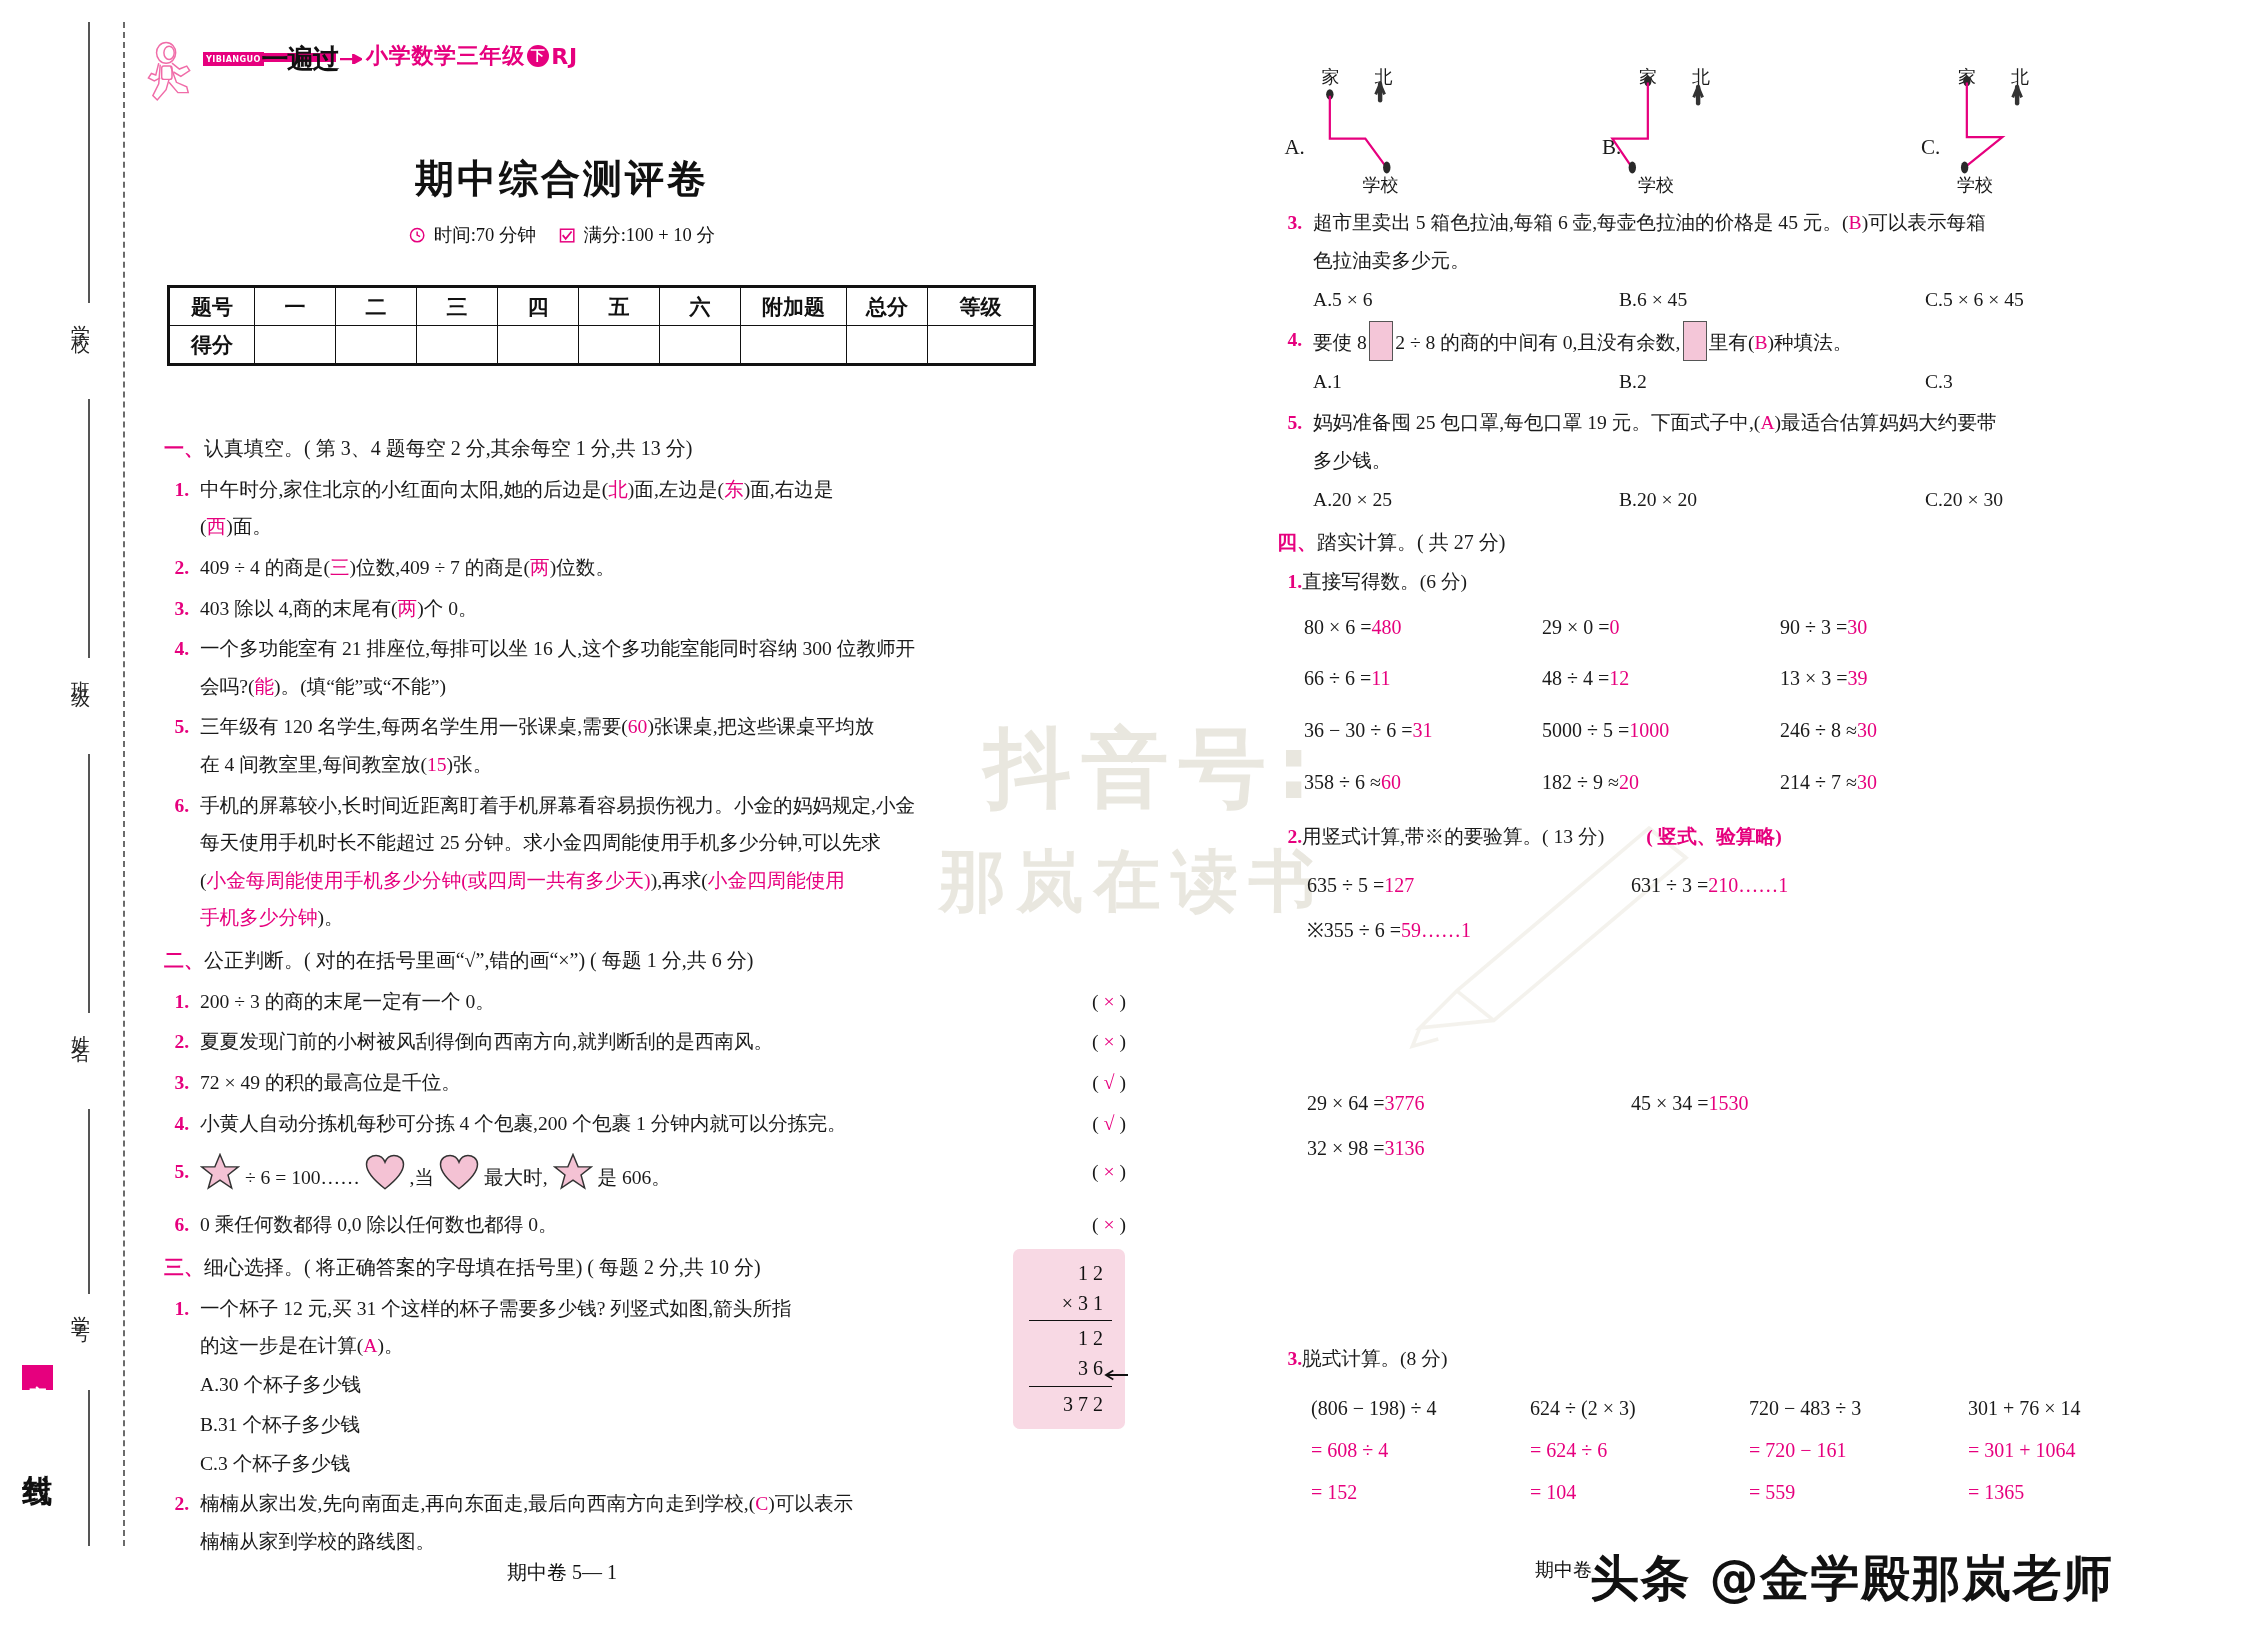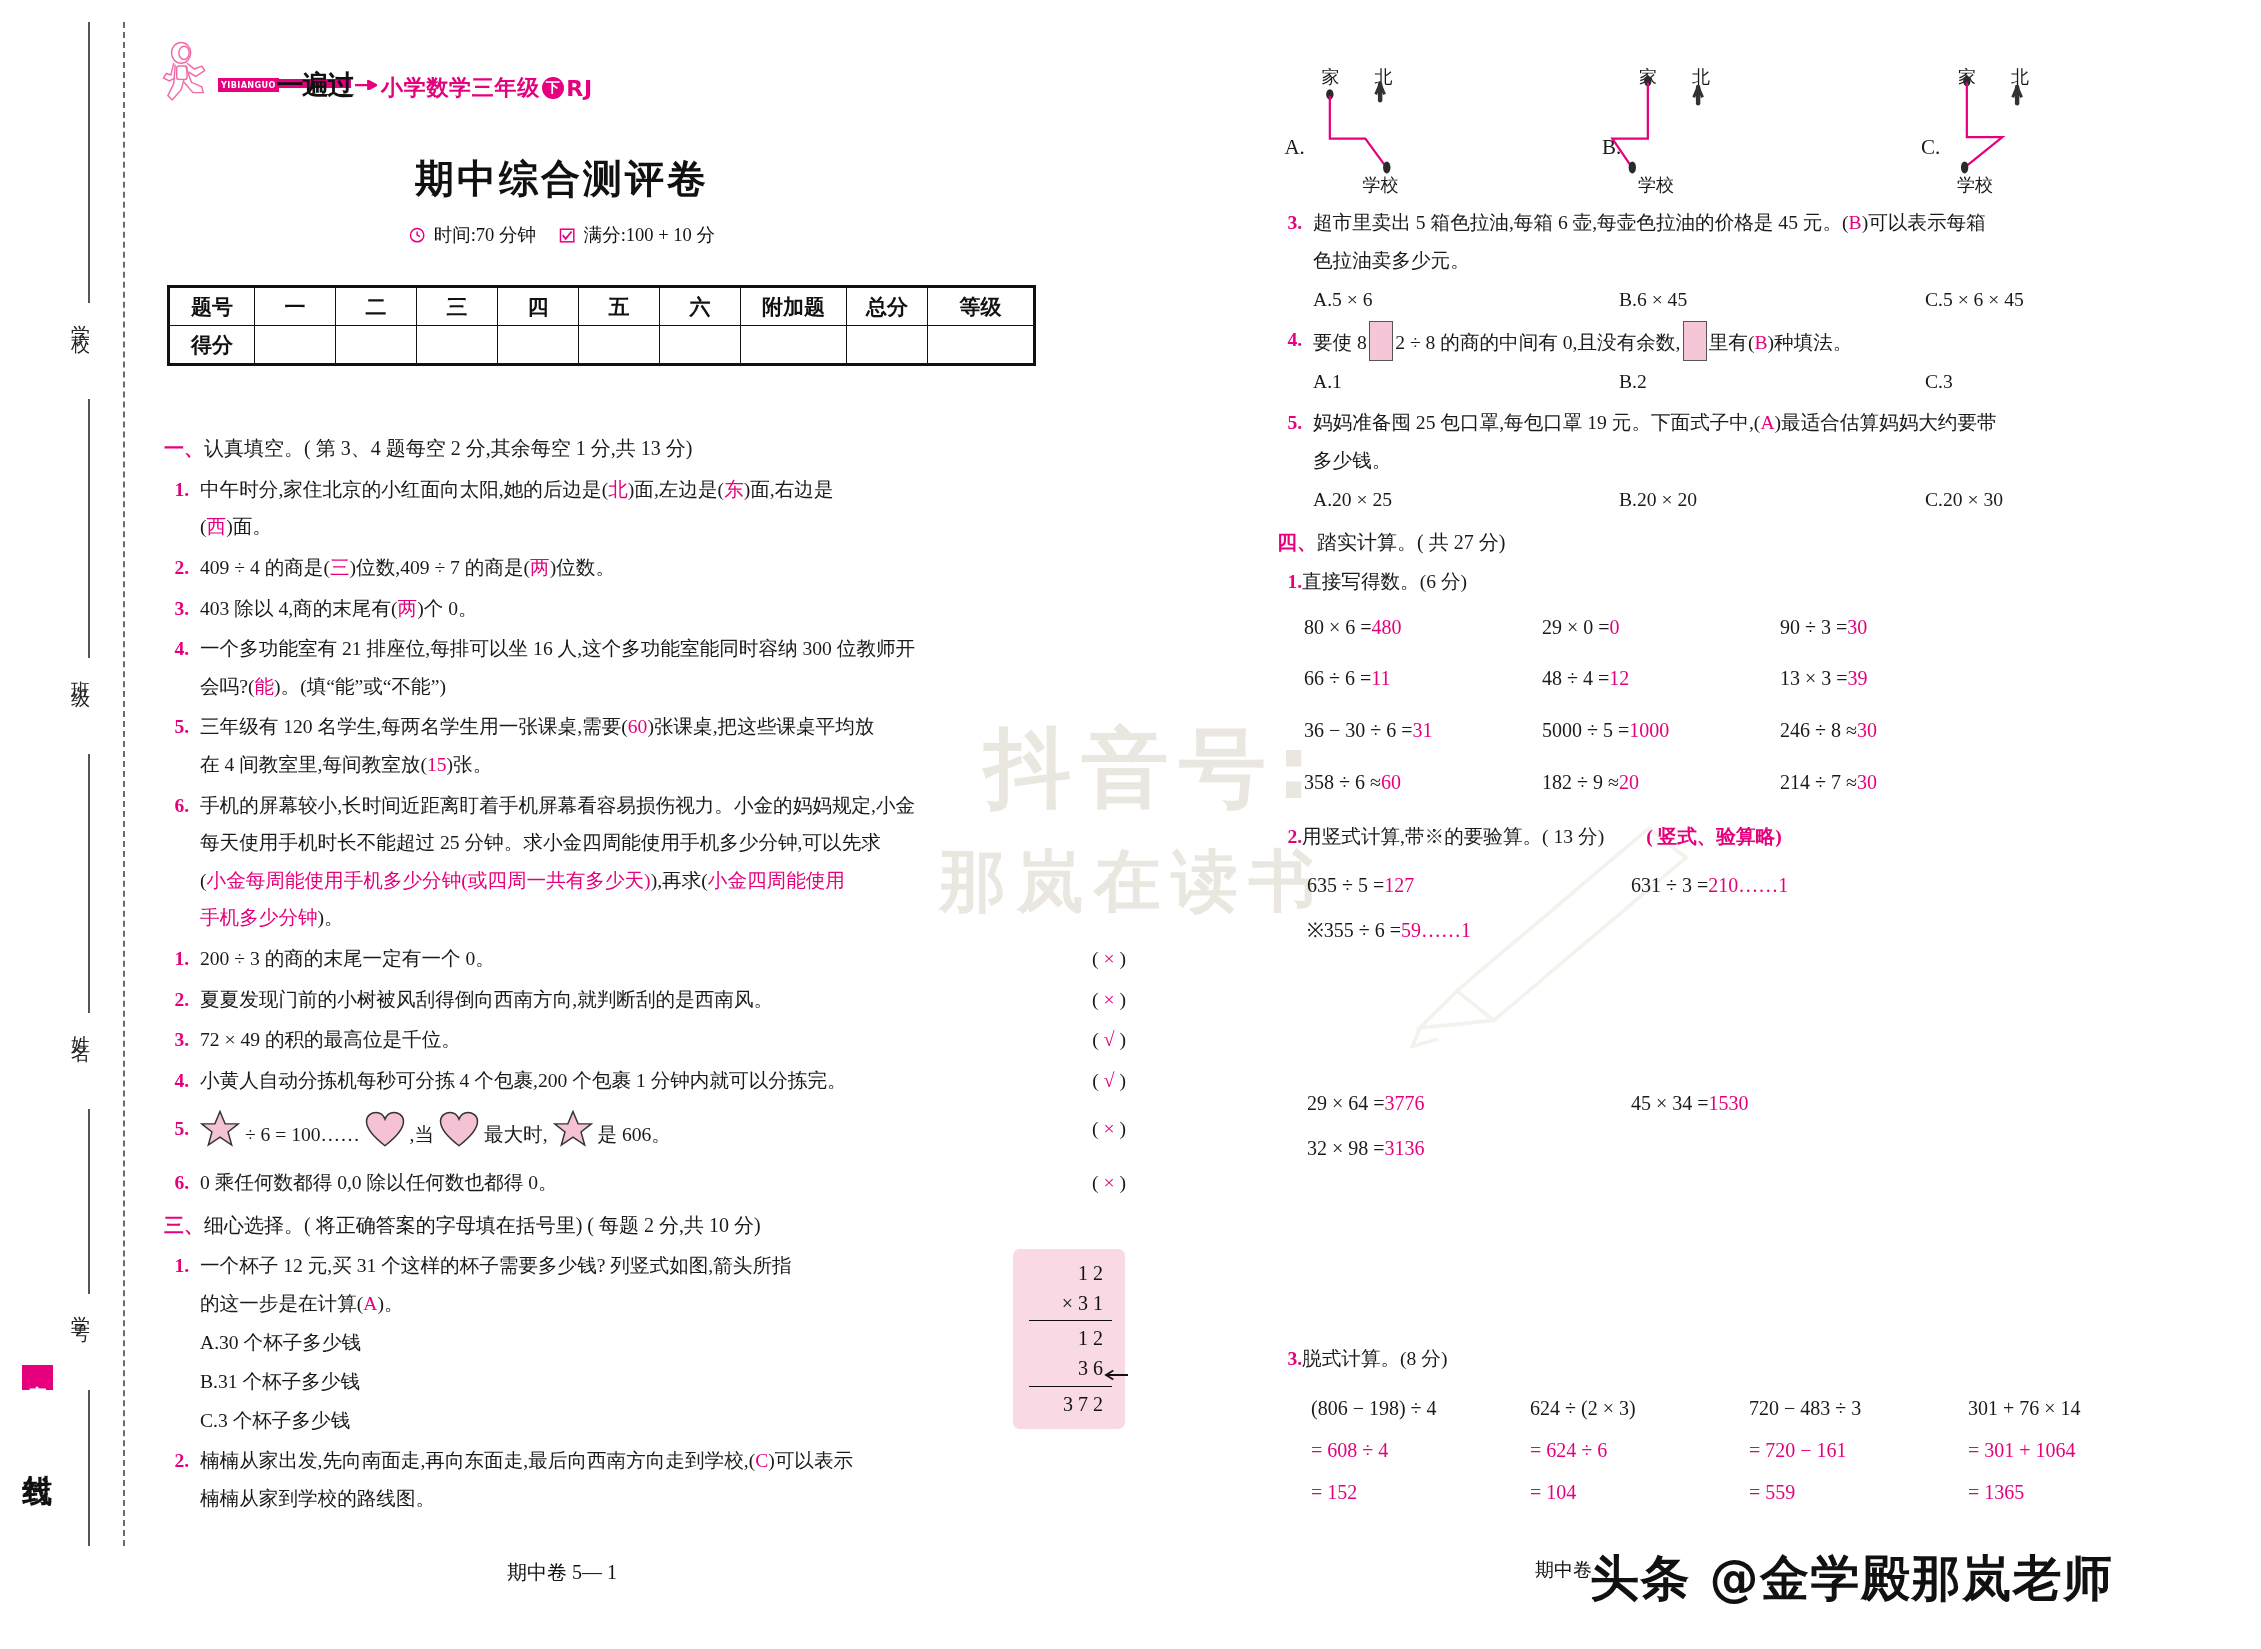--- a/index.html
+++ b/index.html
@@ -29,21 +29,21 @@
   .seal-badge{position:absolute;left:22px;top:1365px;writing-mode:vertical-rl;
       background:#e6007e;color:#fff;font-size:18px;padding:6px 3.7px;letter-spacing:4.4px;
       font-family:"DejaVu Sans",sans-serif;font-weight:bold;}
   .seal-logo{position:absolute;left:16.3px;top:1450px;writing-mode:vertical-rl;
       font-size:30px;font-weight:bold;color:#111;letter-spacing:1.5px;
       font-family:"DejaVu Sans",sans-serif;}
   .seal-logo .bar{position:absolute;left:14px;top:-10.4px;width:9.6px;height:118px;
       background:#e6007e;z-index:-1;}
 
   
-  .brand{position:absolute;left:159px;top:41px;height:62px;display:flex;align-items:flex-end;z-index:2;}
+  .brand{position:absolute;left:144px;top:41px;height:62px;display:flex;align-items:flex-start;z-index:2;}
   .mascot{width:56px;height:62px;}
   .brand-ybg{display:flex;align-items:center;margin-left:3px;}
   .ybg-tag{background:#e6007e;color:#fff;font-size:8.1px;font-weight:bold;padding:2.2px 3px;
       font-family:"DejaVu Sans",sans-serif;letter-spacing:0.4px;}
   .ybg-zh{font-size:27px;font-weight:bold;color:#111;margin-left:-2.2px;letter-spacing:-1.5px;
       font-family:"DejaVu Sans",sans-serif;position:relative;}
   .ybg-zh::before{content:"";position:absolute;left:-3px;top:12px;width:77px;height:9px;
       background:#e6007e;z-index:-1;}
   .arrow-pink{width:22px;height:10.4px;margin:0 4.4px 0 1.5px;}
   .brand-sub{font-size:22px;font-weight:bold;color:#e6007e;letter-spacing:0.7px;
@@ -260,20 +260,23 @@
   </div>
 
   <div class="q">
     <span class="qn">6.</span>
     <span>手机的屏幕较小,长时间近距离盯着手机屏幕看容易损伤视力。小金的妈妈规定,小金</span>
     <div><span>每天使用手机时长不能超过 25 分钟。求小金四周能使用手机多少分钟,可以先求</span></div>
     <div><span>(</span><span class="blank">小金每周能使用手机多少分钟(或四周一共有多少天)</span><span>),再求(</span><span class="blank">小金四周能使用</span></div>
     <div><span class="blank">手机多少分钟</span><span>)。</span></div>
   </div>
 
+  <div class="sec-head">
+    <span class="num">二、</span><span>公正判断。( 对的在括号里画“√”,错的画“×”) ( 每题 1 分,共 6 分)</span>
+  </div>
 
   <div class="q">
     <span class="qn">1.</span>
     <div class="judge-row">
       <span>200 ÷ 3 的商的末尾一定有一个 0。</span>
       <span class="judge-ans">(&nbsp;<span class="blank">×</span>&nbsp;)</span>
     </div>
   </div>
   <div class="q">
     <span class="qn">2.</span>

